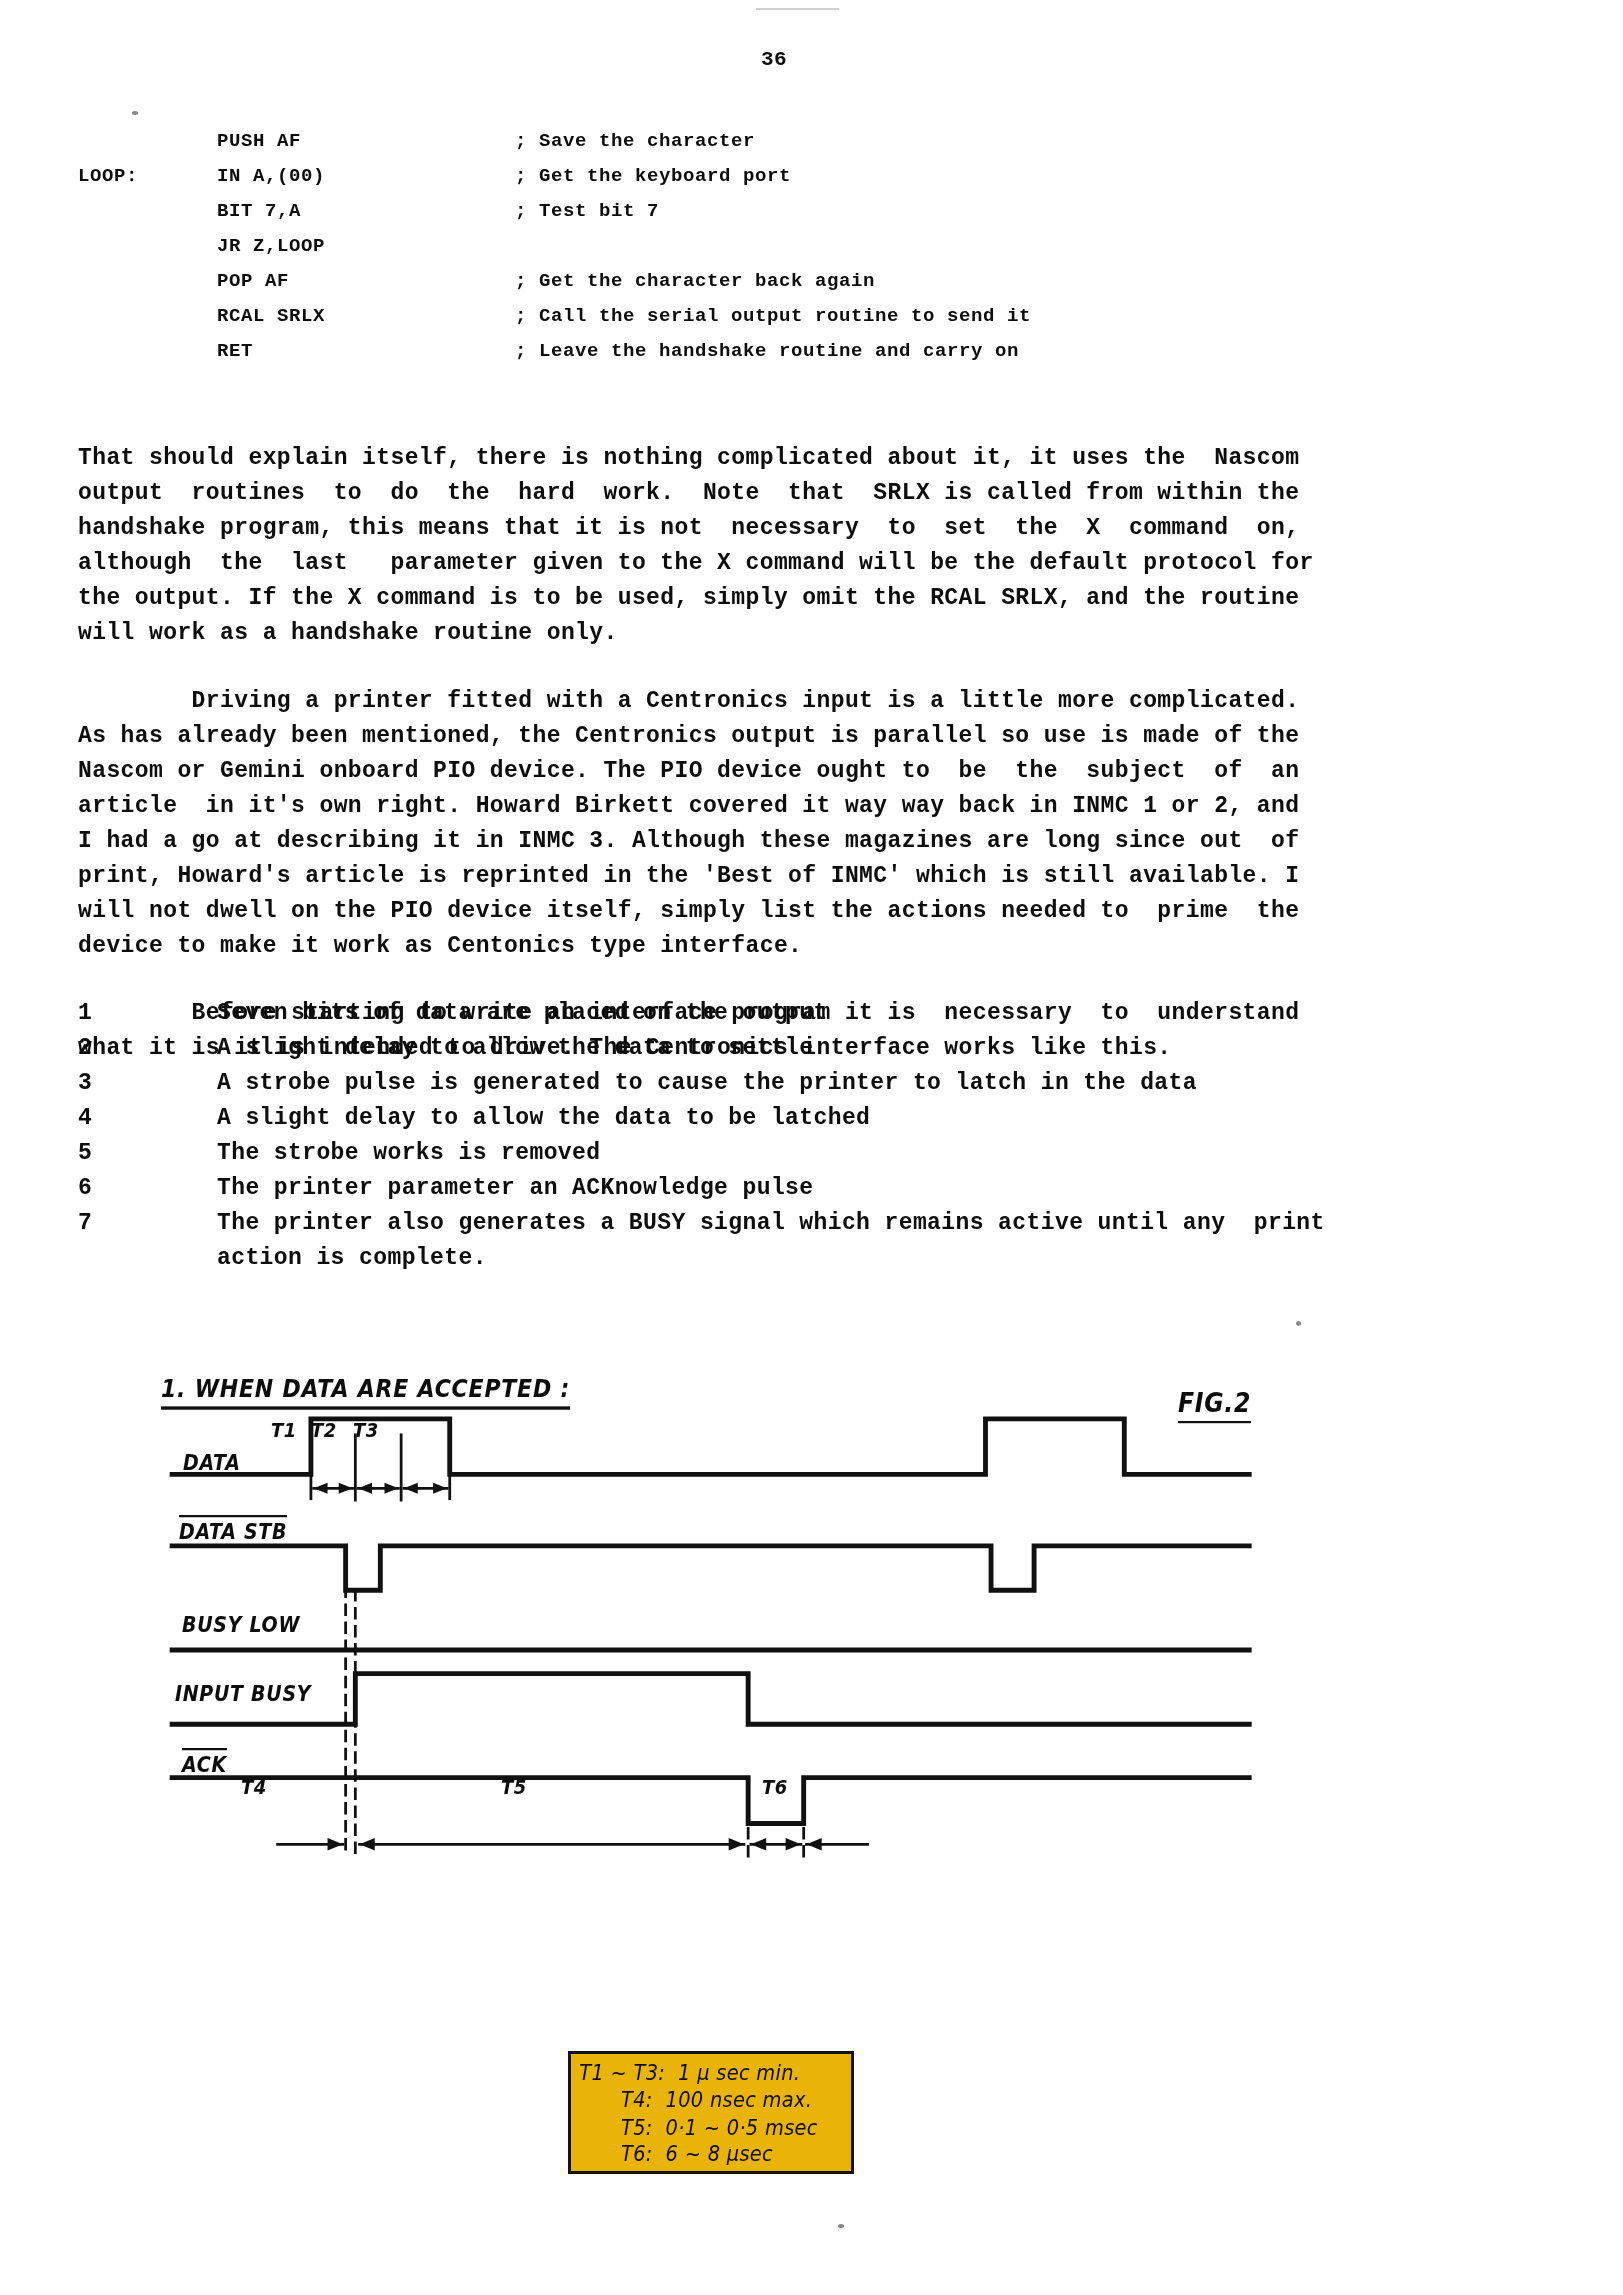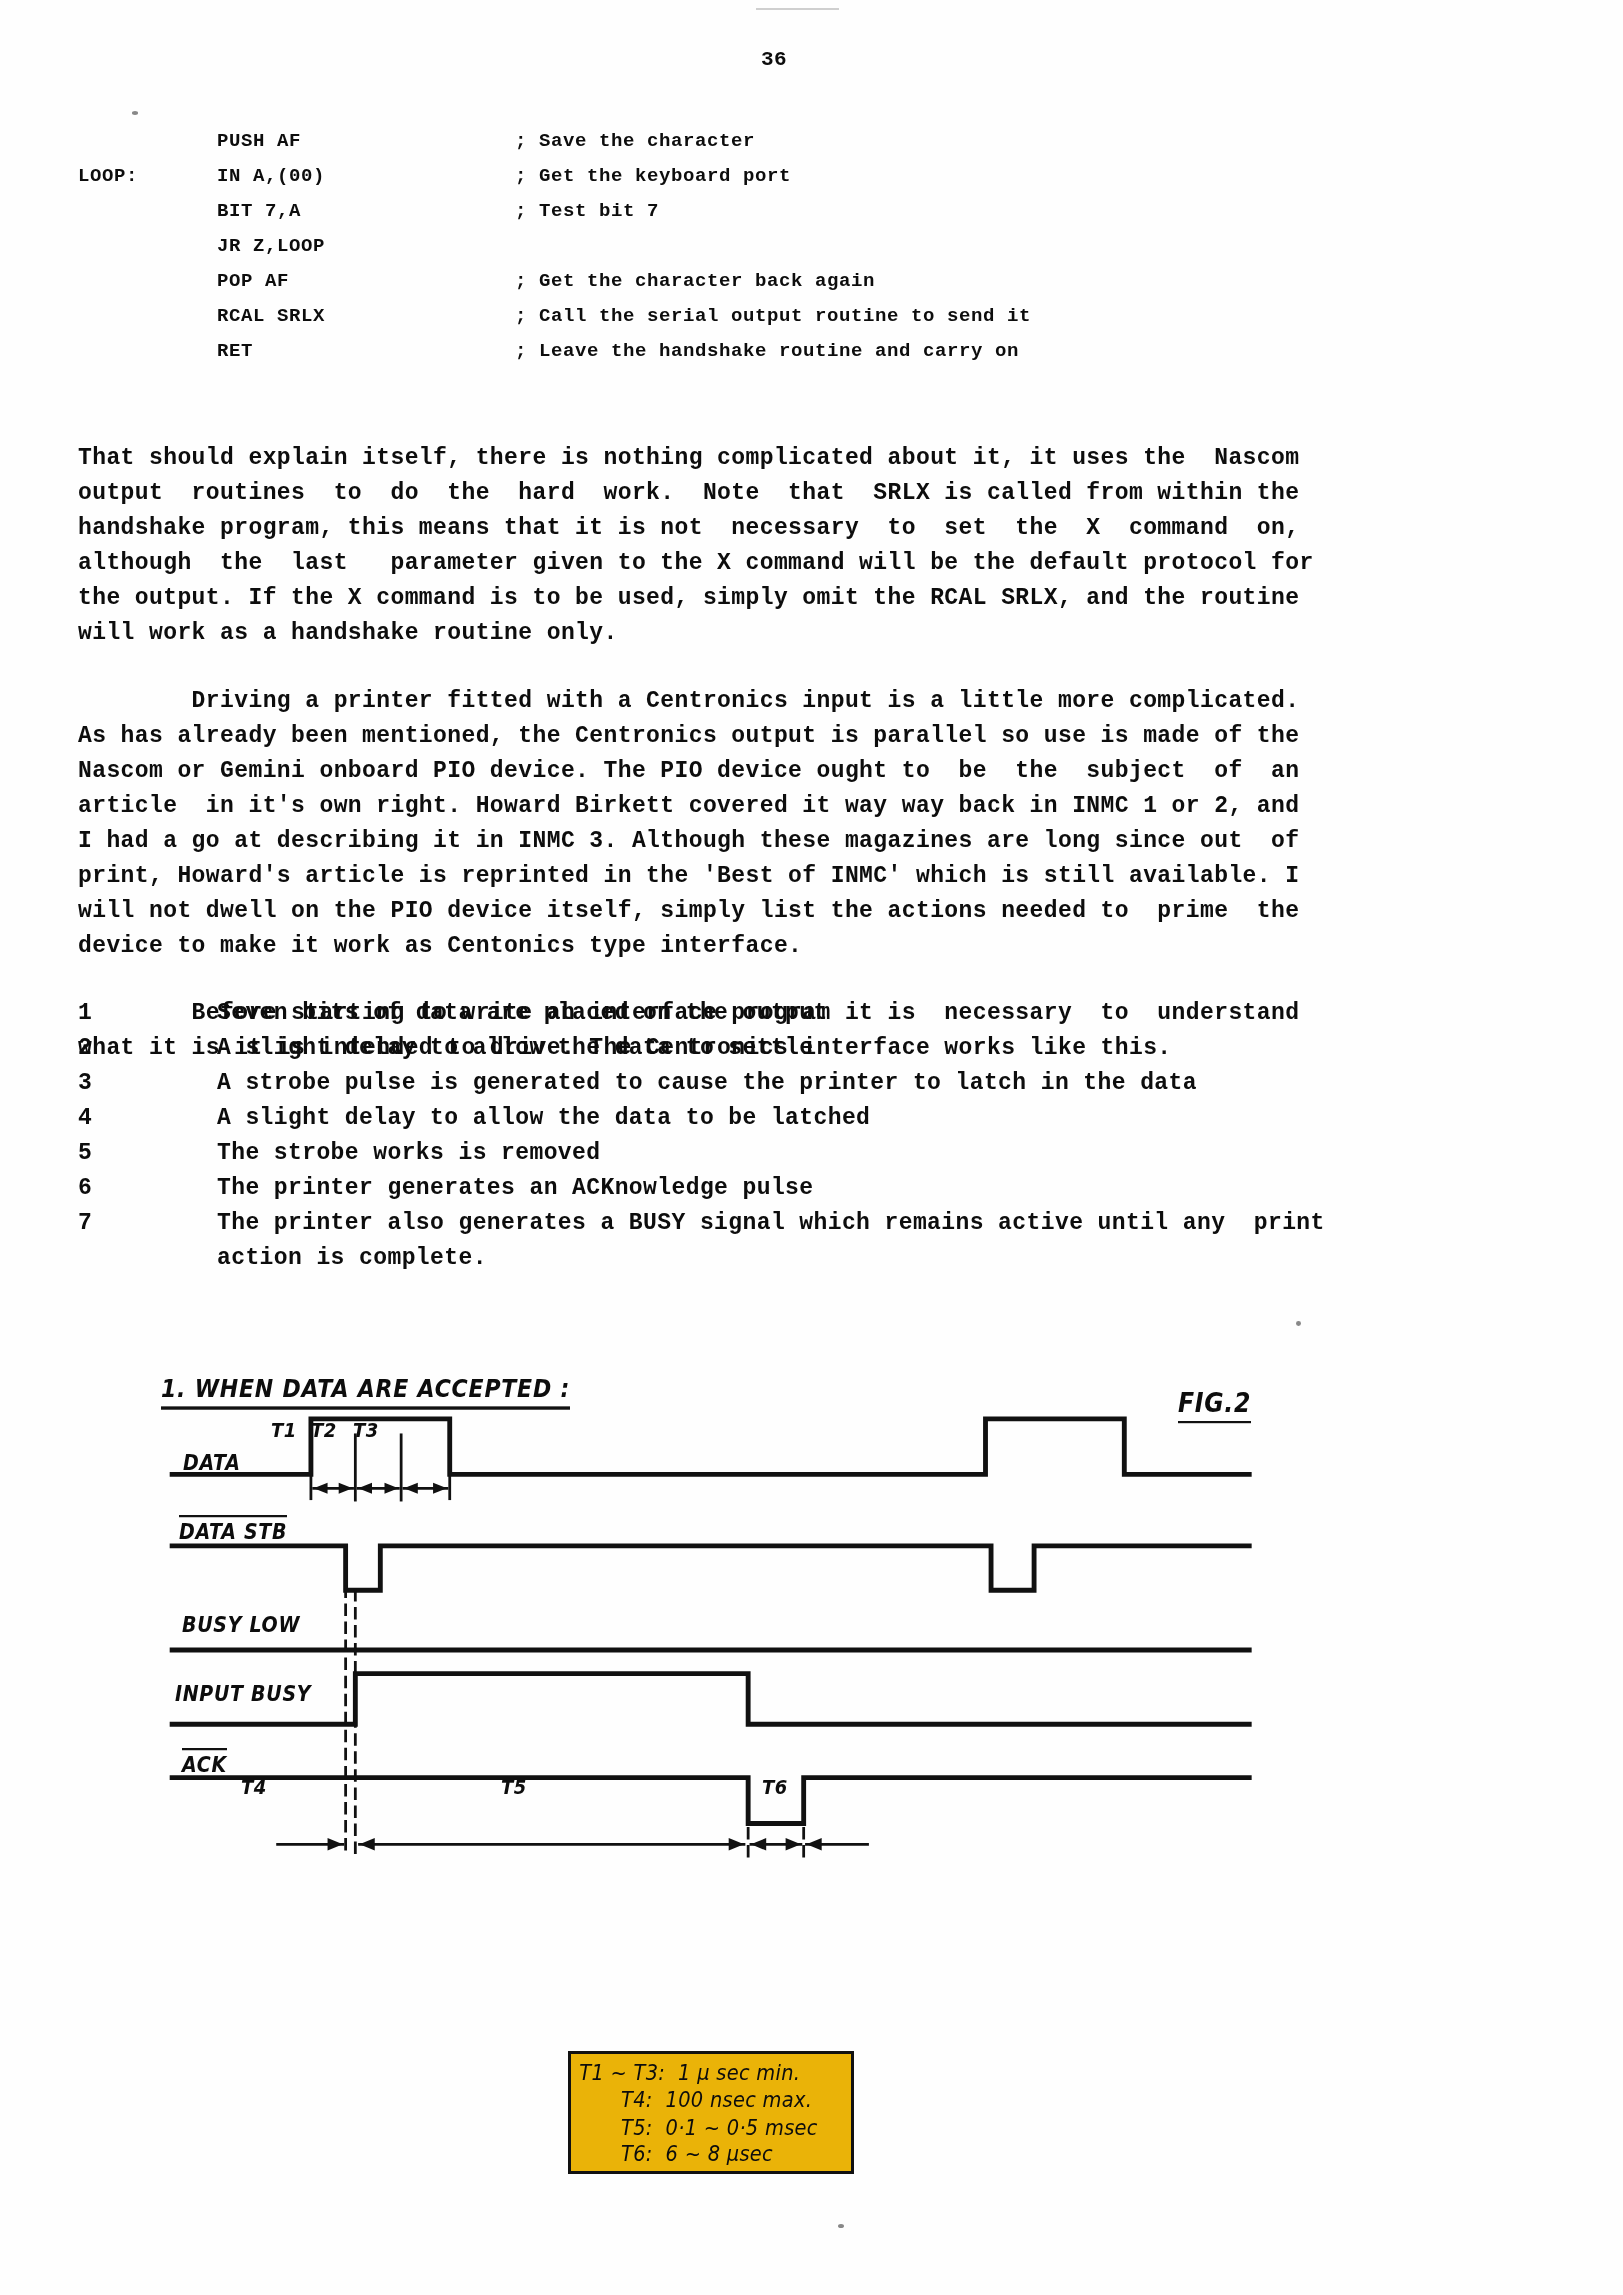--- a/index.html
+++ b/index.html
@@ -235,21 +235,21 @@
   <div class="para" style="top:926px;">
     <div class="para-lines" id="p3"><div>        Before starting to write an interface program it is  necessary  to  understand</div><div>what it is it is intended to drive. The Centronics interface works like this.</div></div>
   </div>
 
   <div class="numbered-list" style="top:996px;" id="numbered-list">
       <div class="num-row"><span class="num-index">1</span><span class="num-text">Seven bits of data are placed on the output</span></div>
       <div class="num-row"><span class="num-index">2</span><span class="num-text">A slight delay to allow the data to settle</span></div>
       <div class="num-row"><span class="num-index">3</span><span class="num-text">A strobe pulse is generated to cause the printer to latch in the data</span></div>
       <div class="num-row"><span class="num-index">4</span><span class="num-text">A slight delay to allow the data to be latched</span></div>
       <div class="num-row"><span class="num-index">5</span><span class="num-text">The strobe works is removed</span></div>
-      <div class="num-row"><span class="num-index">6</span><span class="num-text">The printer generates an ACKnowledge pulse</span></div>
+      <div class="num-row"><span class="num-index">6</span><span class="num-text">The printer parameter an ACKnowledge pulse</span></div>
       <div class="num-row"><span class="num-index">7</span><span class="num-text">The printer also generates a BUSY signal which remains active until any  print</span></div>
       <div class="num-cont">action is complete.</div>
     </div>
 
   <div class="figure">
 
     <div class="fig-title">1. WHEN DATA ARE ACCEPTED :</div>
     <div class="fig-caption">FIG.2</div>
 
     <div class="sig-label" style="left:183px; top:104px;">DATA</div>

